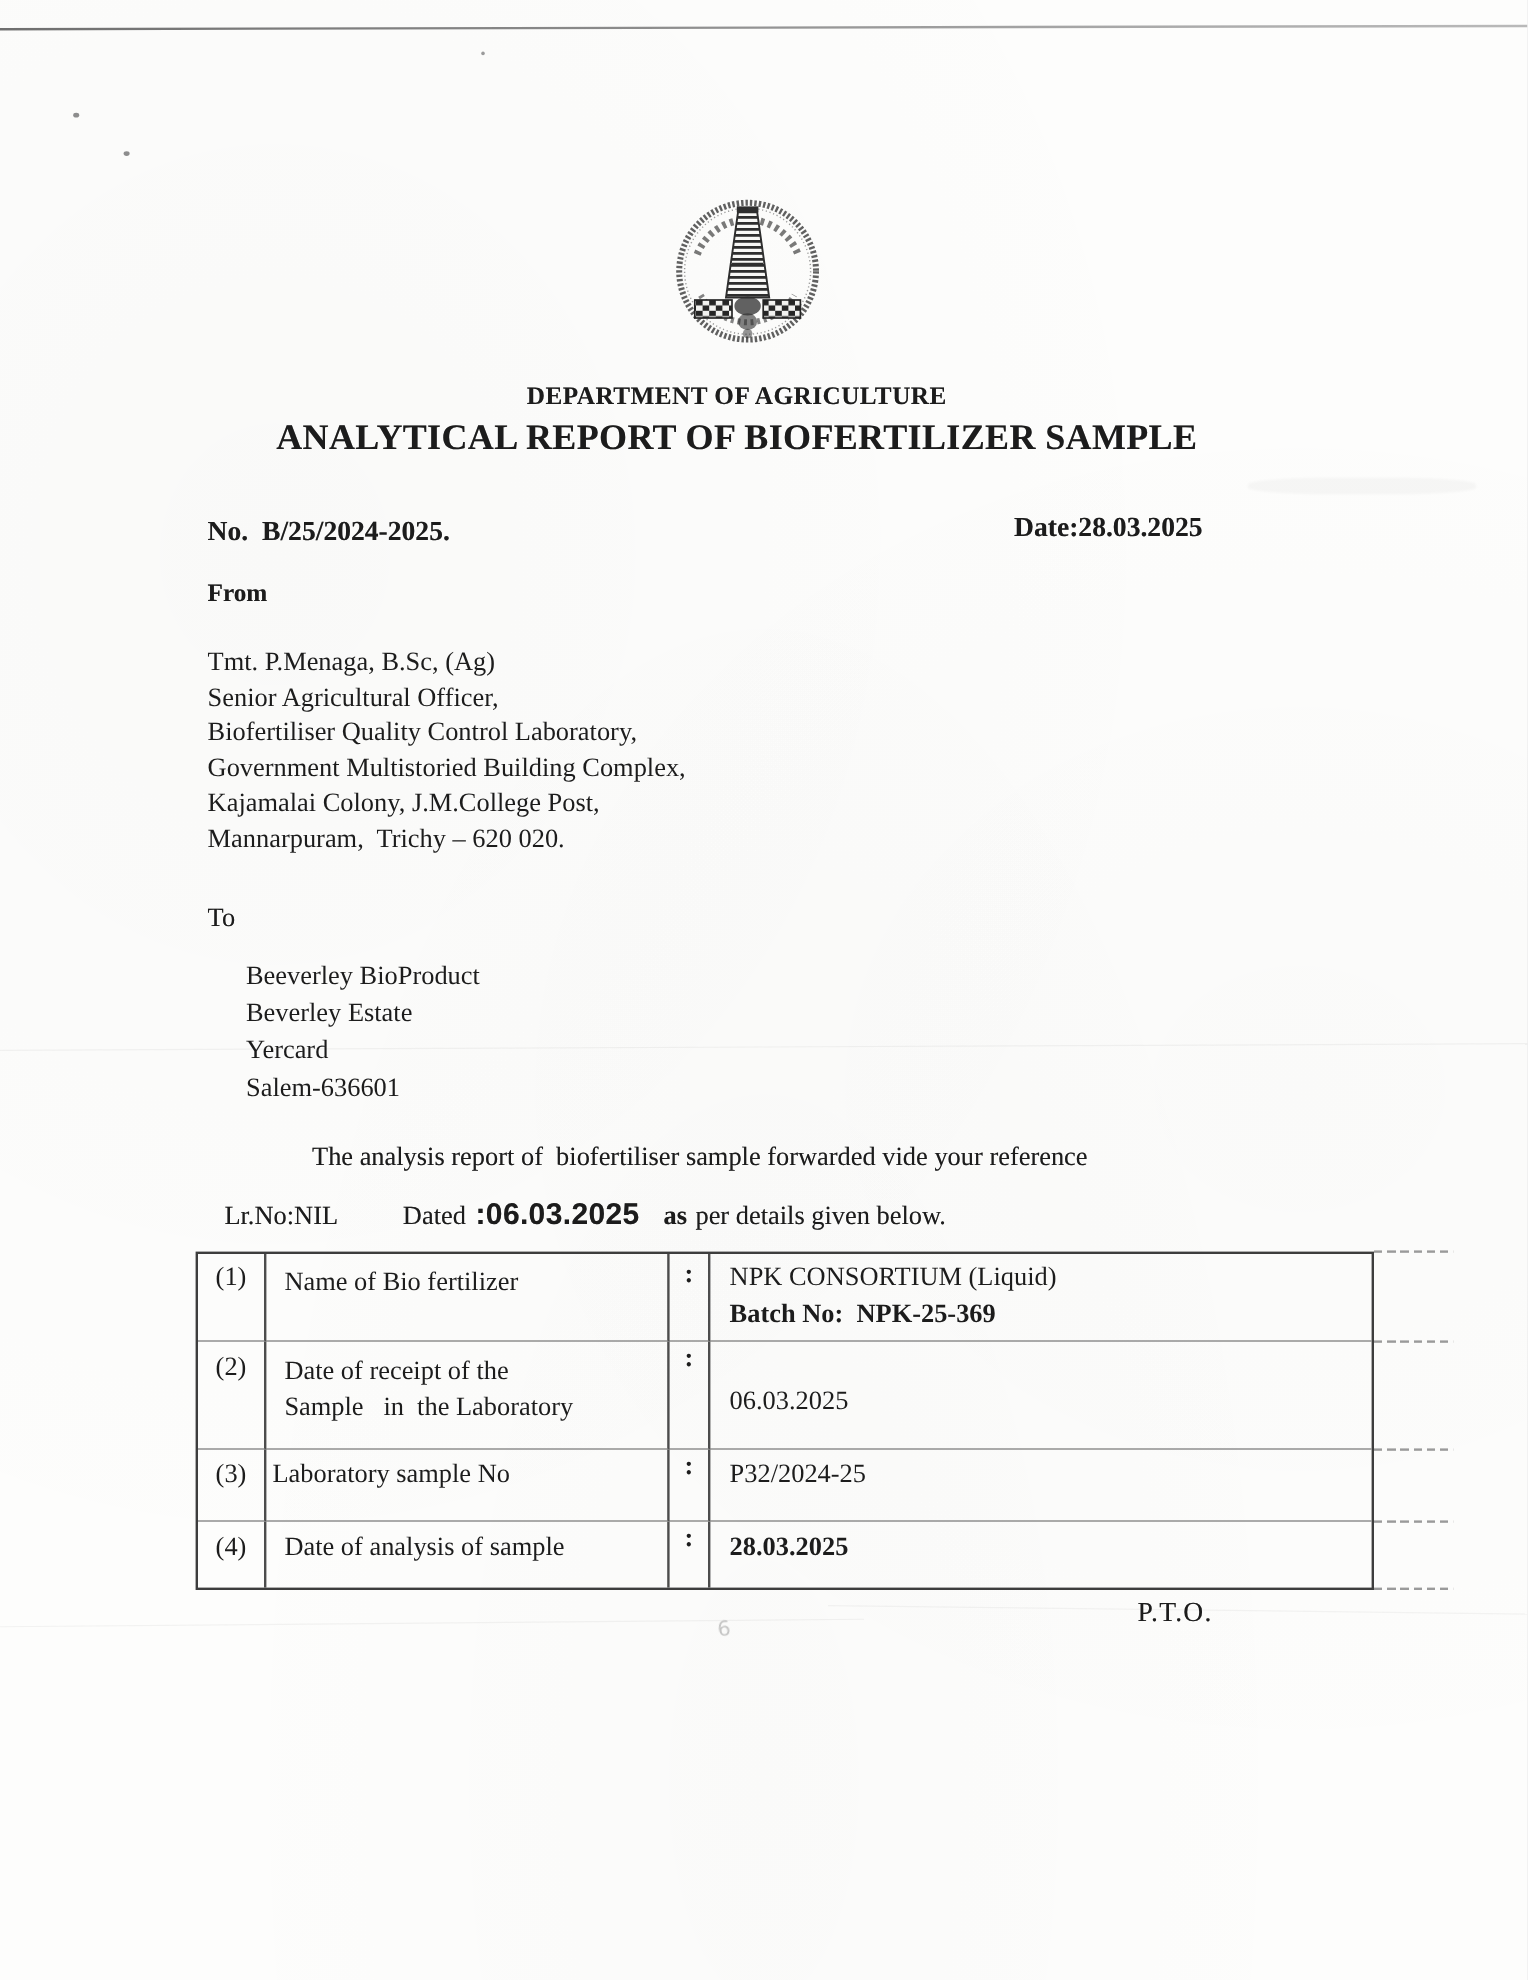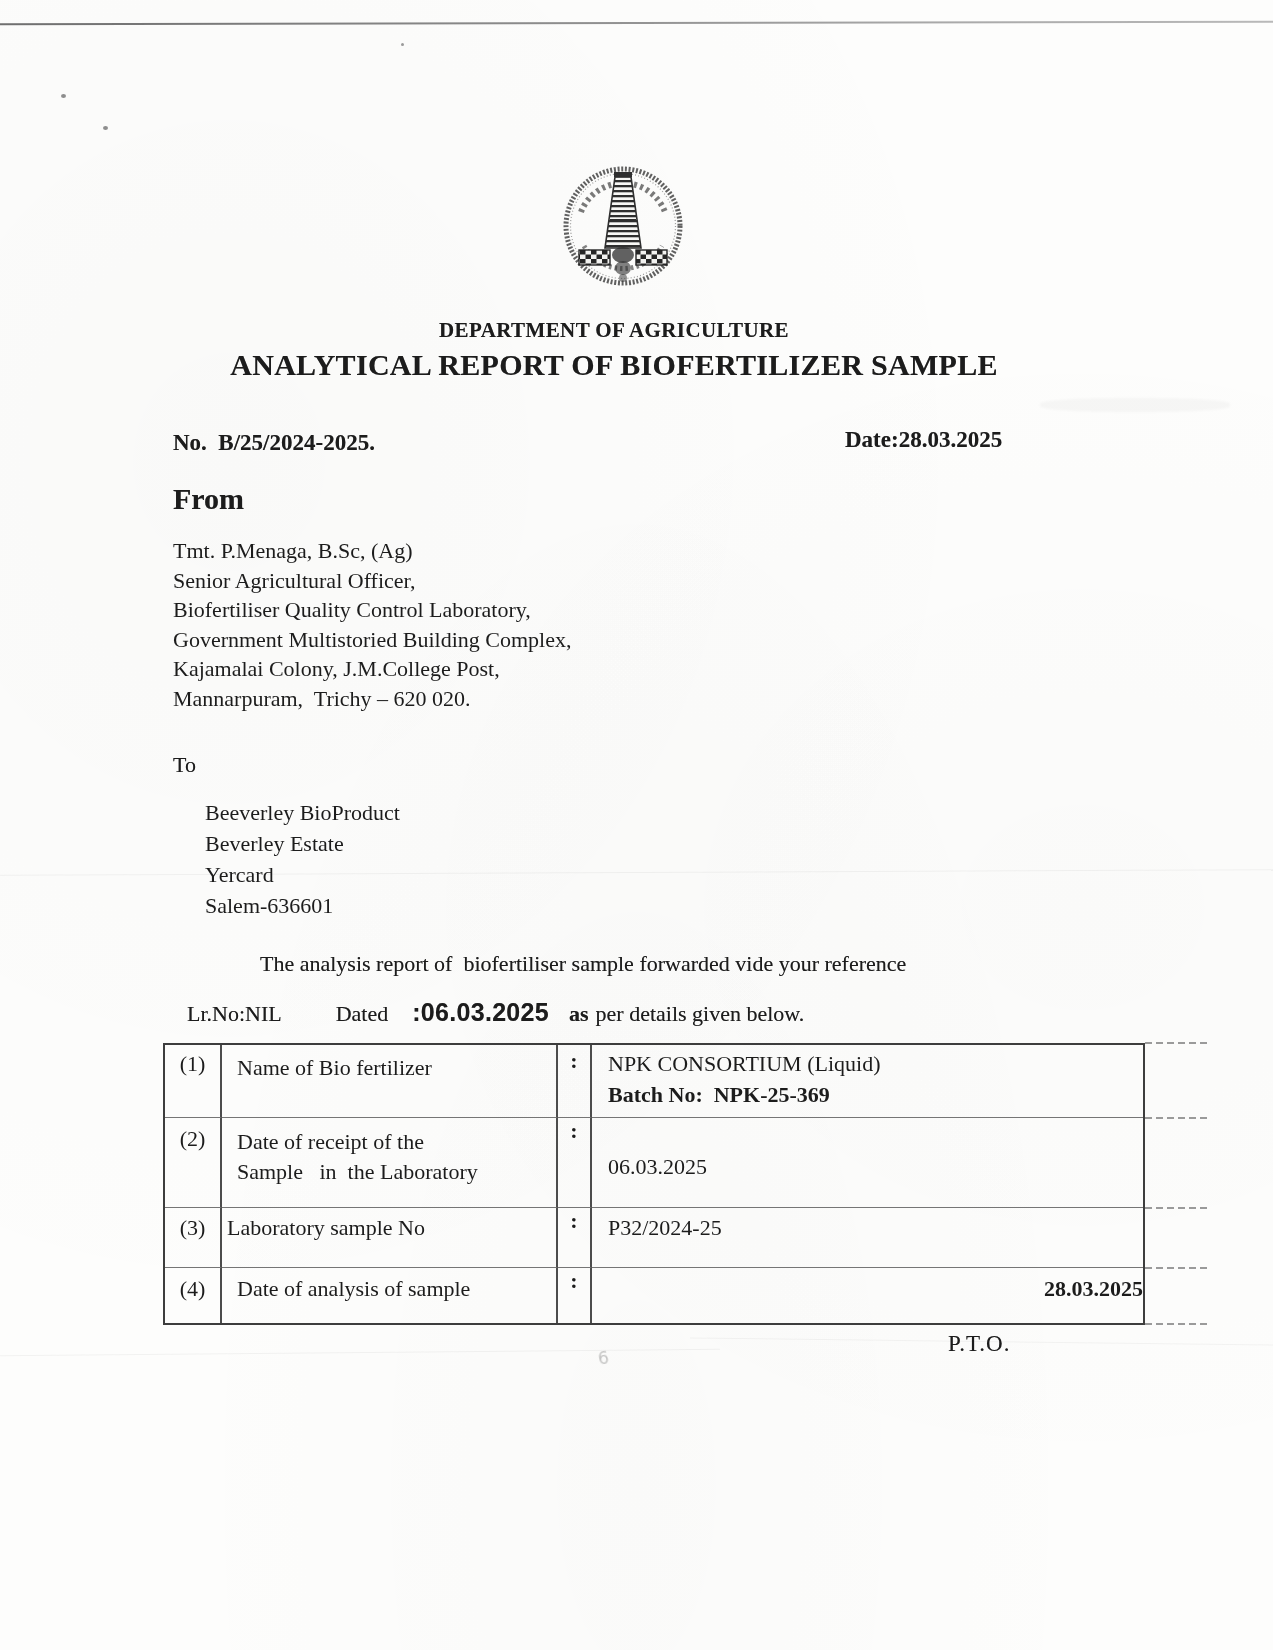--- a/index.html
+++ b/index.html
@@ -31,51 +31,51 @@
     filter:blur(0.6px);transform:rotate(-8deg);font-family:"DejaVu Sans",sans-serif;}
   .ghost{background:rgba(0,0,0,0.028);filter:blur(1px);border-radius:40%;}
 
   
   .center-band{left:0;width:1228px;text-align:center;}
   .dept{top:318px;font-size:21px;font-weight:bold;letter-spacing:0.4px;}
   .title{top:348px;font-size:30px;font-weight:bold;letter-spacing:0.3px;}
 
   .refno{left:173px;top:430px;font-size:23px;font-weight:bold;}
   .dateline{left:845px;top:427px;font-size:23px;font-weight:bold;}
-  .fromlbl{left:173px;top:482px;font-size:30px;font-weight:bold;}
+  .fromlbl{left:173px;top:482px;font-size:21px;font-weight:bold;}
   .addr{left:173px;font-size:22px;line-height:29.5px;}
   .from-addr{top:536px;}
   .tolbl{left:173px;top:752px;font-size:22px;}
   .to-addr{top:797px;line-height:31px;margin-left:32px;}
   .intro{left:260px;top:951px;font-size:22px;}
   .refline{left:187px;top:998px;font-size:22px;}
   .refline .dated{margin-left:54px;}
   .refline .dval{font-family:"Liberation Sans","DejaVu Sans",sans-serif;
-    font-weight:bold;font-size:25px;margin-left:24px;letter-spacing:0.3px;}
+    font-weight:bold;font-size:25px;margin-left:8px;letter-spacing:0.3px;}
   .refline .asw{font-weight:bold;margin-left:20px;}
   .refline .rest{margin-left:7px;}
 
   
   .rtable{left:163px;top:1043px;width:982px;height:282px;
     border:2px solid #3d3d3d;box-sizing:border-box;
     display:grid;grid-template-columns:57px 336px 34px 1fr;
     grid-template-rows:73px 90px 60px 1fr;font-size:22px;}
   .cell{border-right:2px solid #4c4c4c;border-bottom:1px solid #757575;box-sizing:border-box;}
   .cell.lastcol{border-right:none;}
   .cell.lastrow{border-bottom:none;}
   .c-no{text-align:center;padding-top:6px;}
   .c-colon{text-align:center;font-weight:bold;}
   .r1 .c-label{padding:10px 5px 0 15px;}
   .r1 .c-value{padding:3px 0 0 16px;line-height:31px;}
   .r2 .c-label{padding:9px 0 0 15px;line-height:30px;}
   .r2 .c-value{padding:36px 0 0 16px;}
   .r3 .c-label{padding:7px 0 0 5px;}
   .r3 .c-value{padding:7px 0 0 16px;}
   .r4 .c-label{padding:8px 0 0 15px;}
-  .r4 .c-value{padding:8px 0 0 16px;font-weight:bold;text-align:right;}
+  .r4 .c-value{padding:8px 0 0 16px;font-weight:bold;}
 
   .dashext{height:2px;left:1145px;width:66px;
     background:repeating-linear-gradient(90deg,#9a9a9a 0 7px,transparent 7px 11px);}
   .pto{left:948px;top:1331px;font-size:23px;letter-spacing:1px;}
 </style>
 </head>
 <body>
 
 <div class="page">
 

